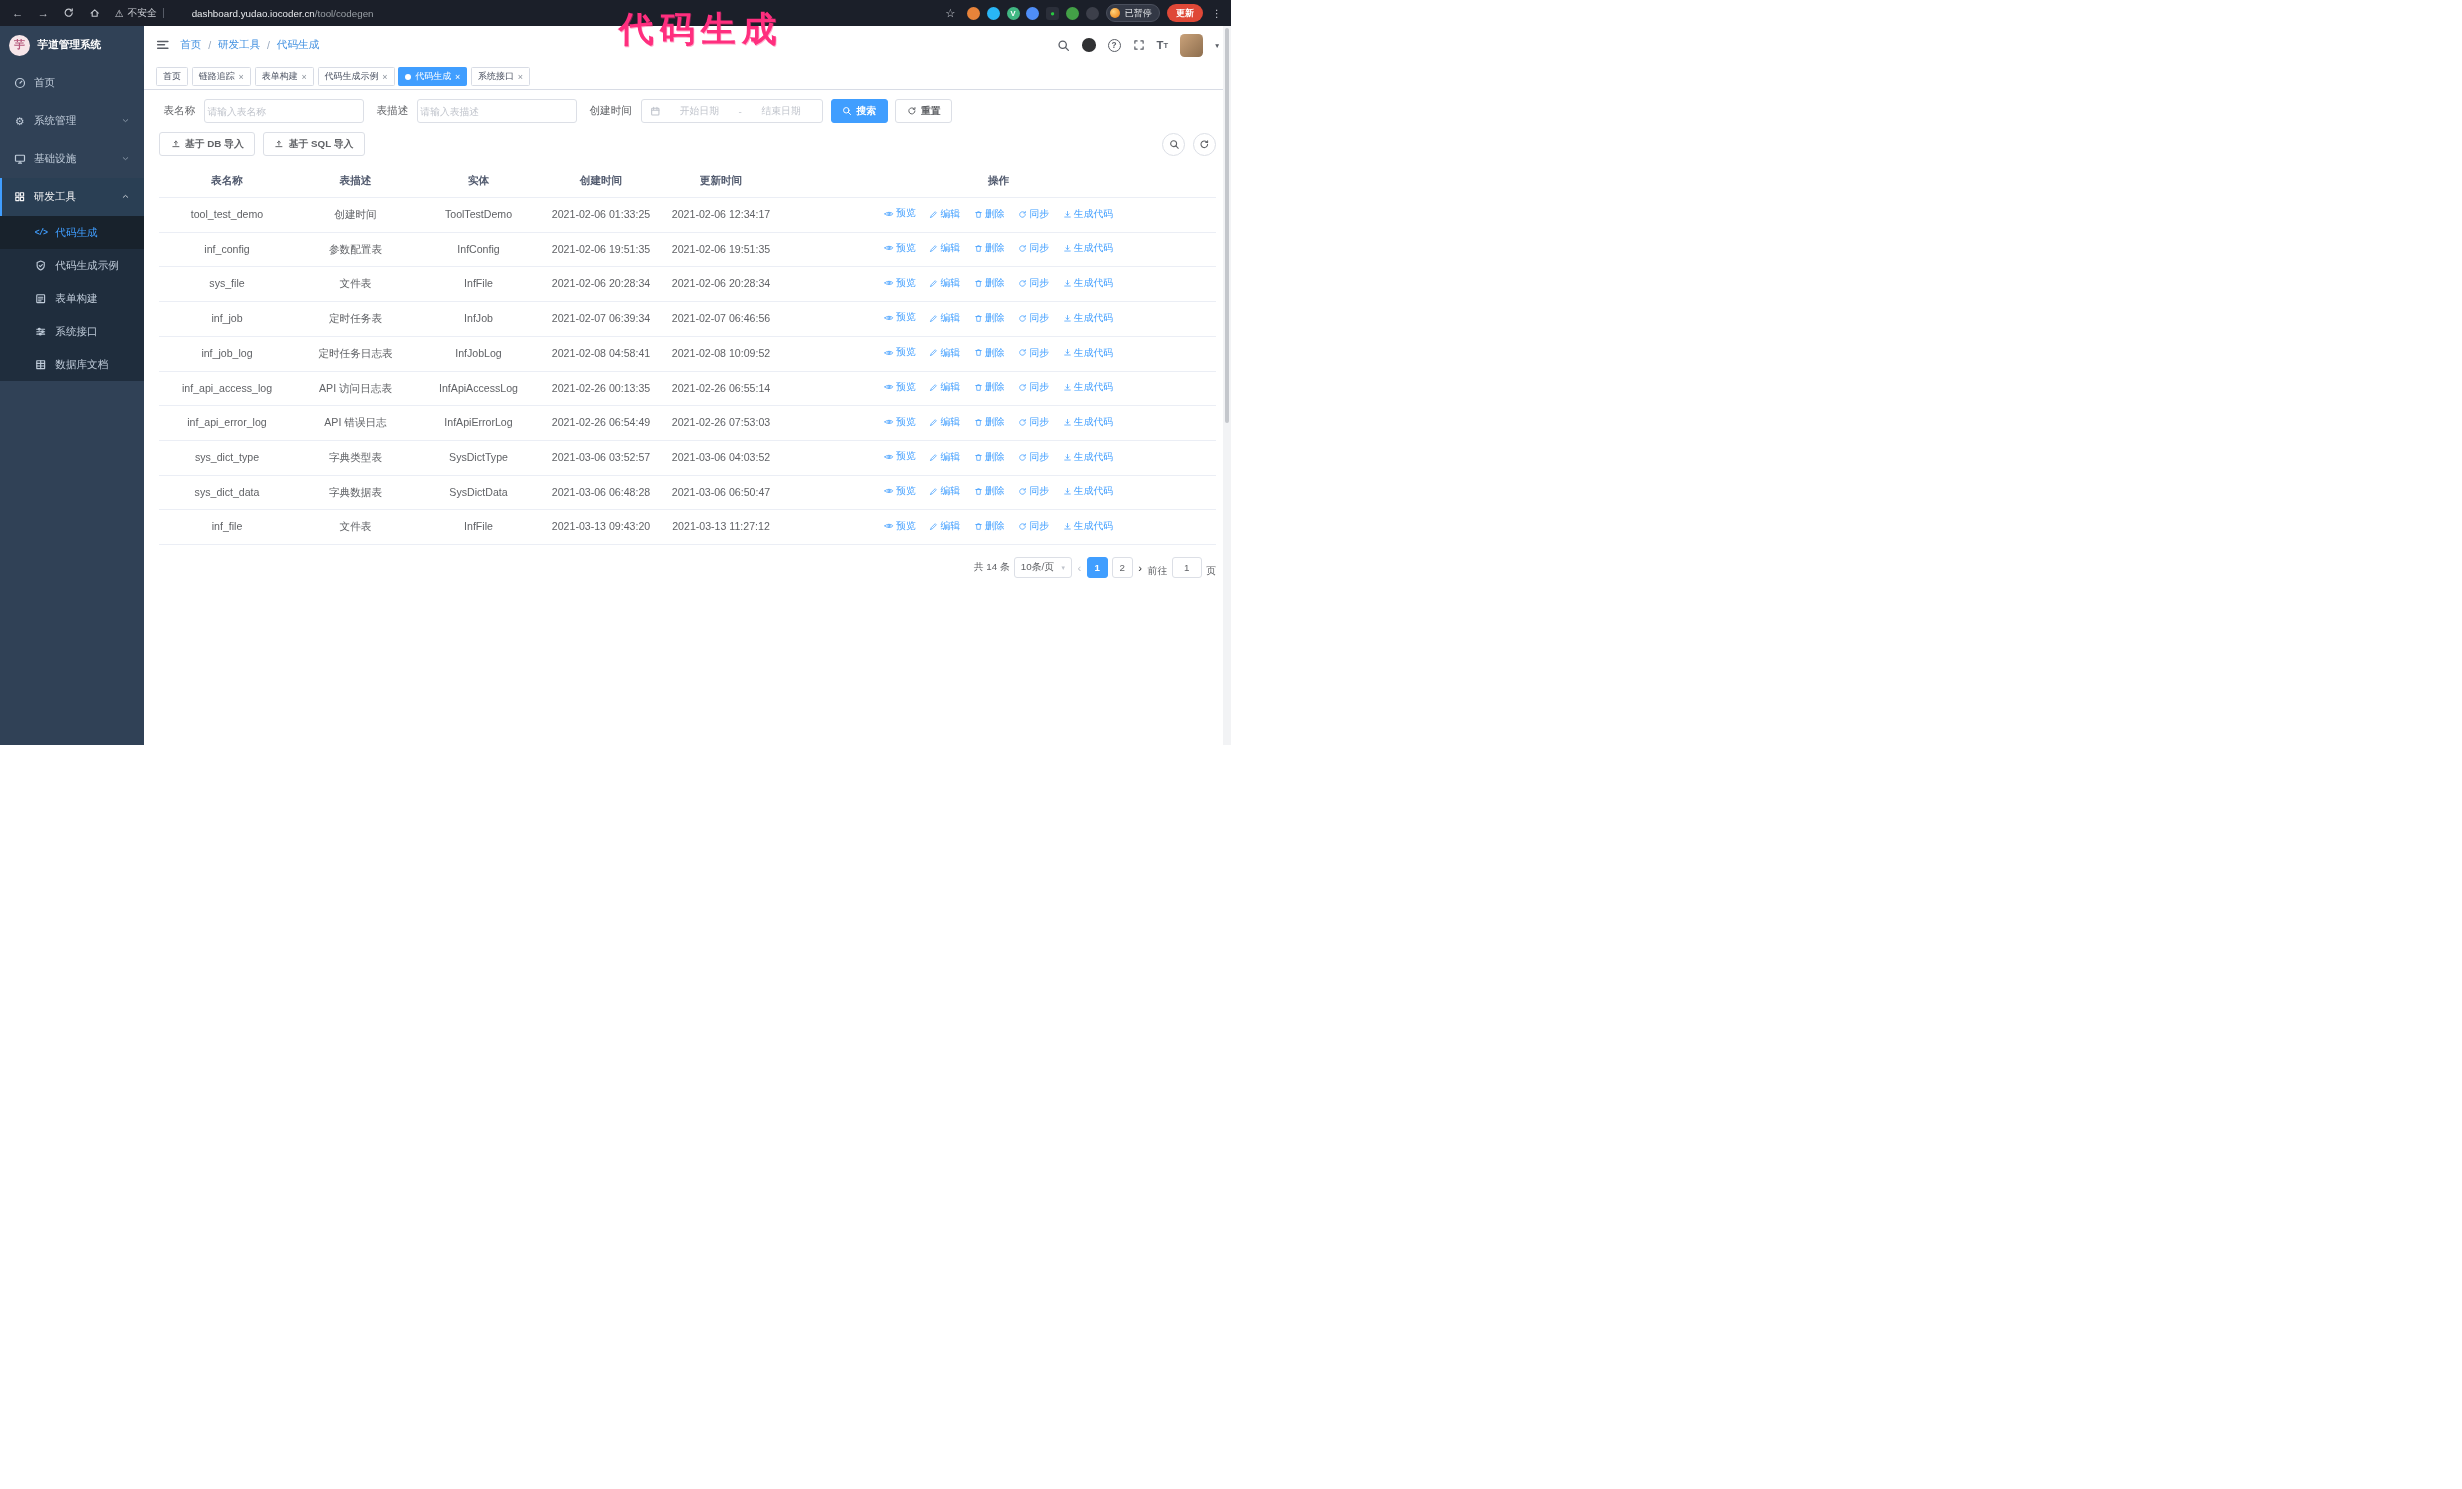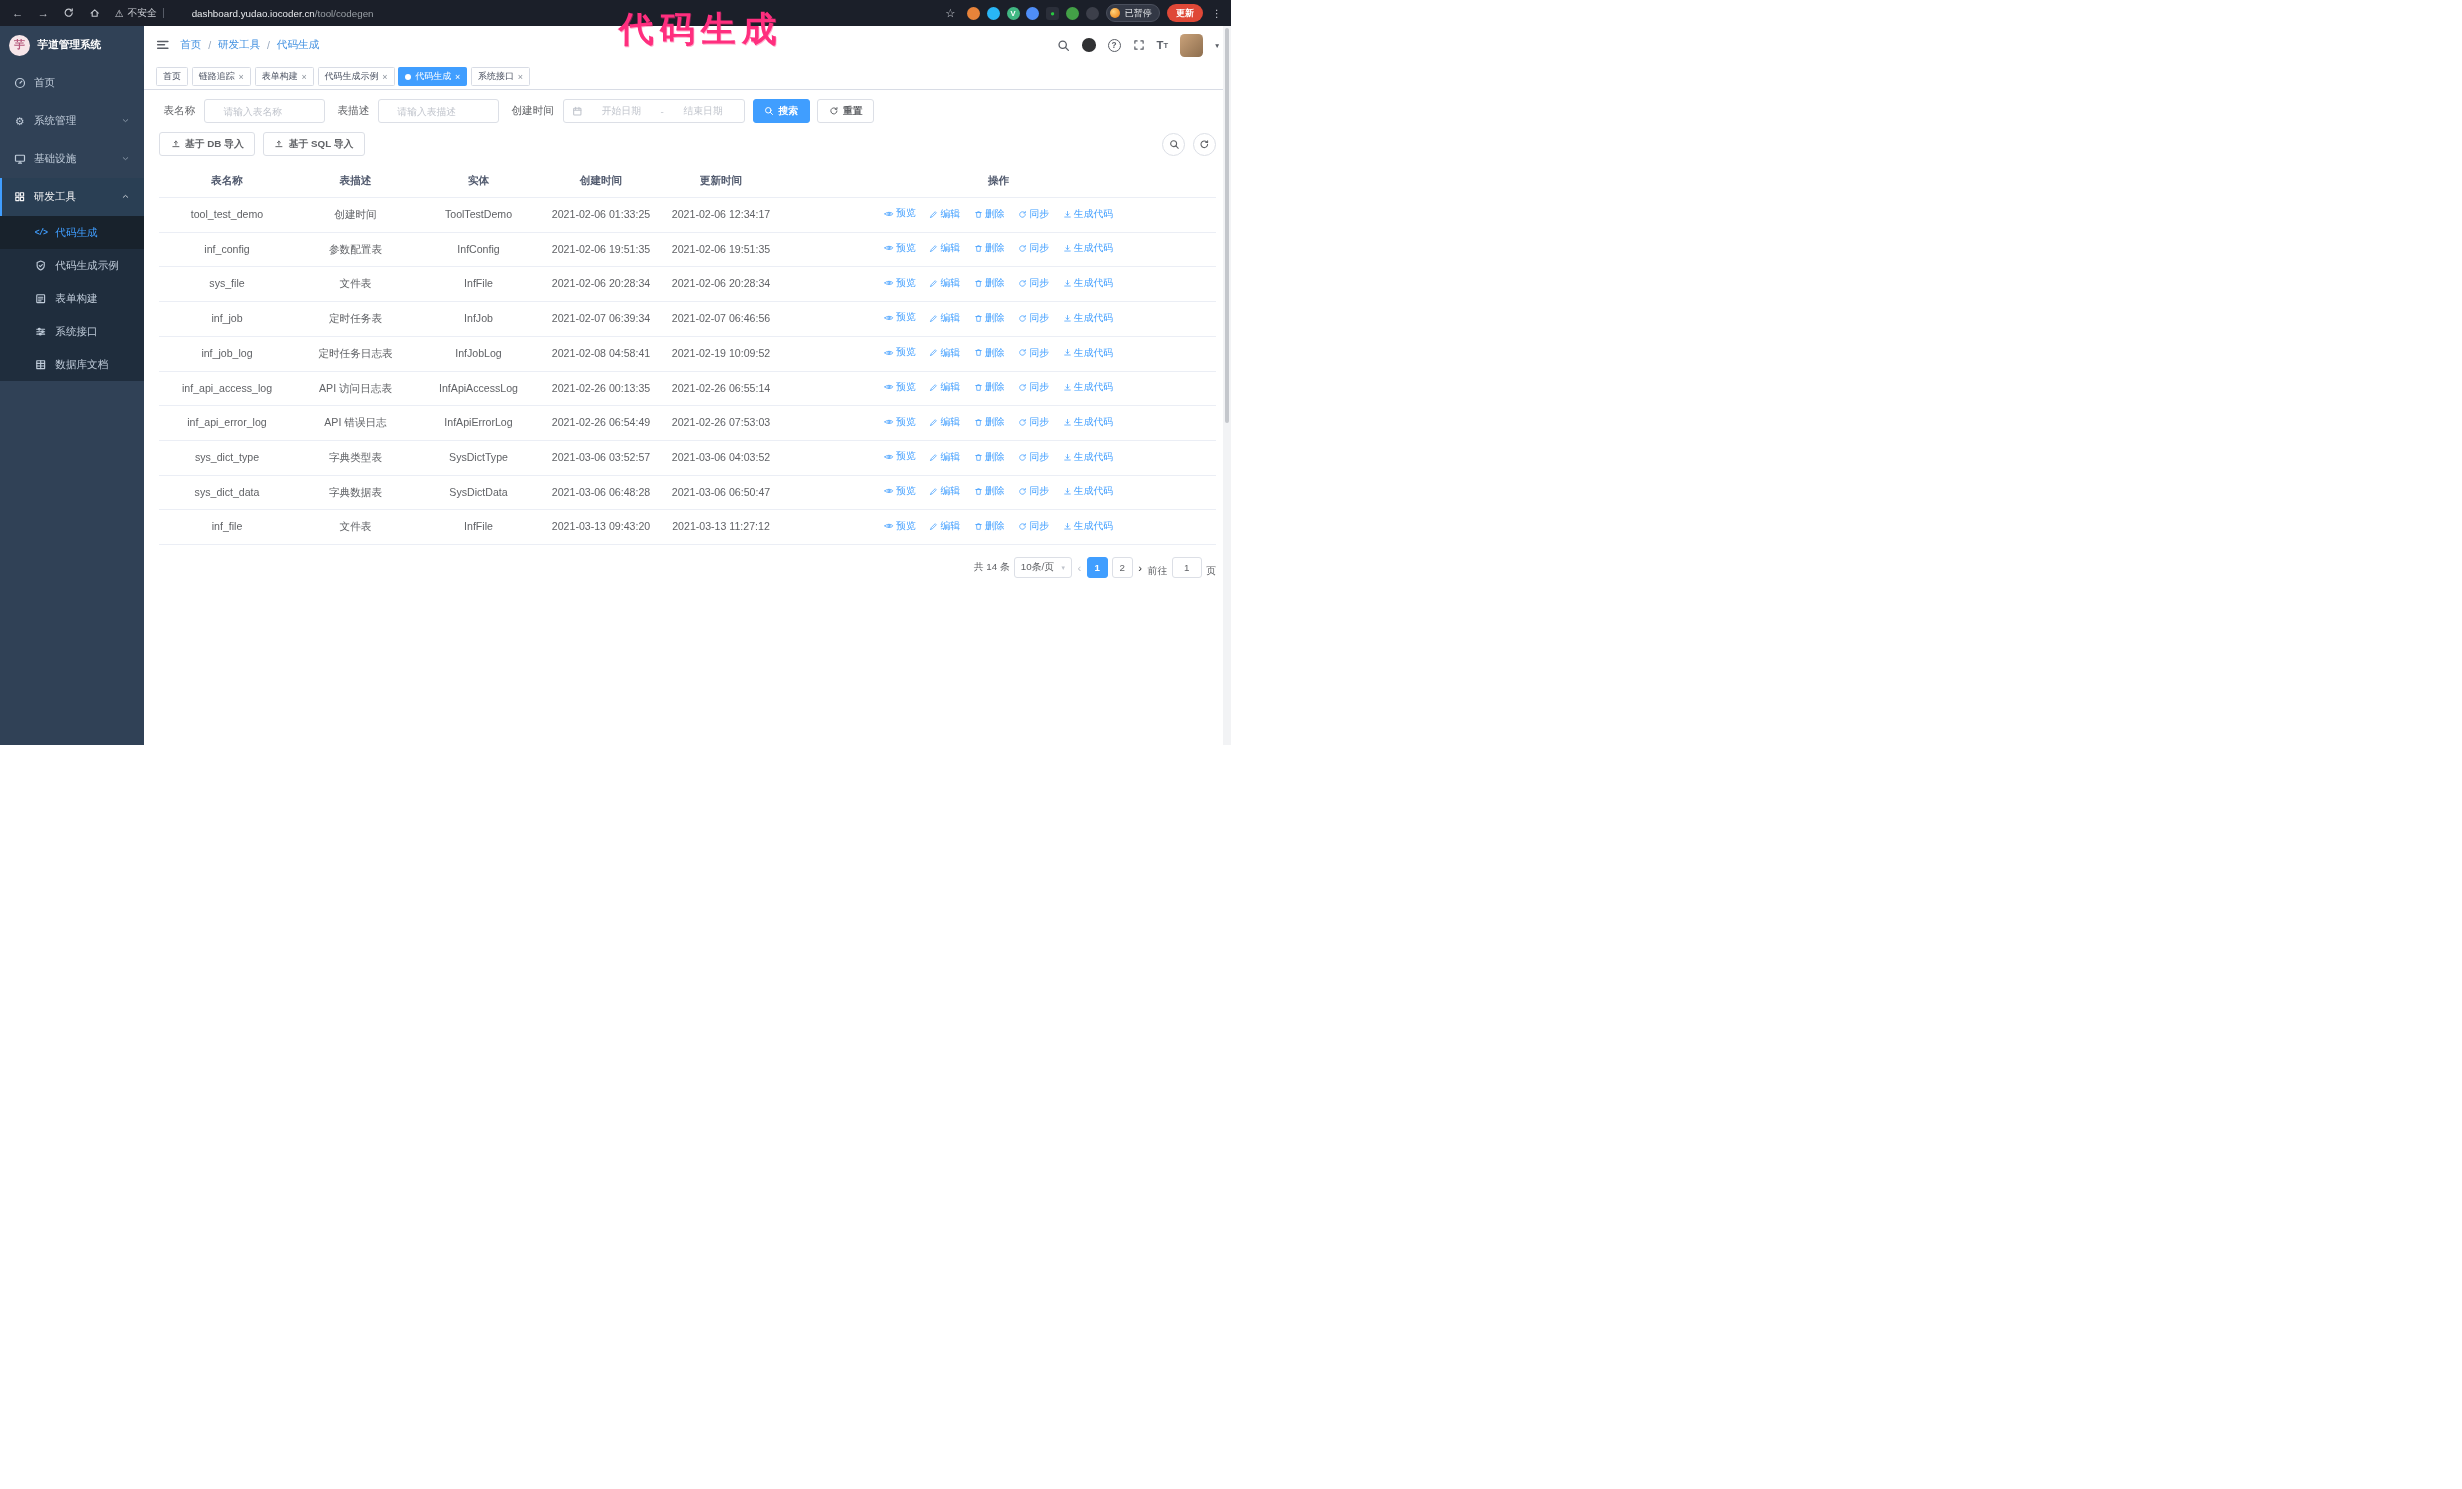--- a/index.html
+++ b/index.html
@@ -64,21 +64,21 @@
   .tag { height:19.7px; display:inline-flex; align-items:center; gap:3.8px; padding:0 6px; border:0.8px solid #d8dce5; background:#fff; color:#495060; font-size:9px; cursor:pointer; border-radius:1.5px; }
   .tag .x { font-size:9px; color:#8c939d; cursor:pointer; }
   .tag.active { background:#409eff; border-color:#409eff; color:#fff; }
   .tag.active .x { color:#fff; }
   .tag .dot { width:6px; height:6px; border-radius:50%; background:#fff; }
 
   
   .content { flex:1; padding:9px 15px 0; min-height:0; position:relative; background:#fff; }
   .filter-bar { display:flex; align-items:center; gap:7.6px; font-size:10.6px; color:#606266; flex-wrap:nowrap; }
   .flabel { margin:0 1.5px 0 4.5px; white-space:nowrap; }
-  .inp { height:24px; width:121px; border:0.8px solid #dcdfe6; border-radius:3px; padding:0 18px; font-size:9.8px; color:#606266; outline:none; }
+  .inp { height:24px; width:160px; border:0.8px solid #dcdfe6; border-radius:3px; padding:0 2px; font-size:9.8px; color:#606266; outline:none; }
   .inp::placeholder { color:#c0c4cc; }
   .daterange { height:24px; width:182px; border:0.8px solid #dcdfe6; border-radius:3px; display:flex; align-items:center; gap:6px; padding:0 7.6px; color:#c0c4cc; font-size:9.8px; cursor:pointer; }
   .daterange .cal { color:#c0c4cc; display:flex; }
   .daterange .ph { flex:1; text-align:center; white-space:nowrap; }
   .daterange .dash { color:#c0c4cc; }
   .btn { height:24px; display:inline-flex; align-items:center; gap:4.5px; padding:0 10.6px; border-radius:3px; font-size:9.8px; cursor:pointer; border:0.8px solid #dcdfe6; background:#fff; color:#606266; white-space:nowrap;font-weight:bold; }
   .btn.primary { background:#409eff; border-color:#409eff; color:#fff; }
   .toolbar-row { display:flex; align-items:center; gap:7.6px; margin-top:9px; }
   .circ { width:23px; height:23px; border-radius:50%; border:0.8px solid #dcdfe6; background:#fff; color:#606266; display:flex; align-items:center; justify-content:center; cursor:pointer; }
   .toolbar-right { margin-left:auto; display:flex; gap:7.6px; }
@@ -617,21 +617,21 @@
         <span>生成代码</span>
       </a>
     </td>
   </tr>
 
   <tr class="trow">
     <td>inf_job_log</td>
     <td>定时任务日志表</td>
     <td>InfJobLog</td>
     <td class="time">2021-02-08 04:58:41</td>
-    <td class="time">2021-02-19 10:09:52</td>
+    <td class="time">2021-02-08 10:09:52</td>
     <td class="ops-cell">
       <a class="op">
         <span class="oi">
                       <svg class="svgi" width="9.8" height="9.8" viewBox="0 0 16 16" style="stroke-width:1.3;">
                         <path d="M1.5 8C3.5 4.5 12.5 4.5 14.5 8C12.5 11.5 3.5 11.5 1.5 8Z"></path>
                         <circle cx="8" cy="8" r="1.8"></circle>
                       </svg>
                     </span>
         <span>预览</span>
       </a>

